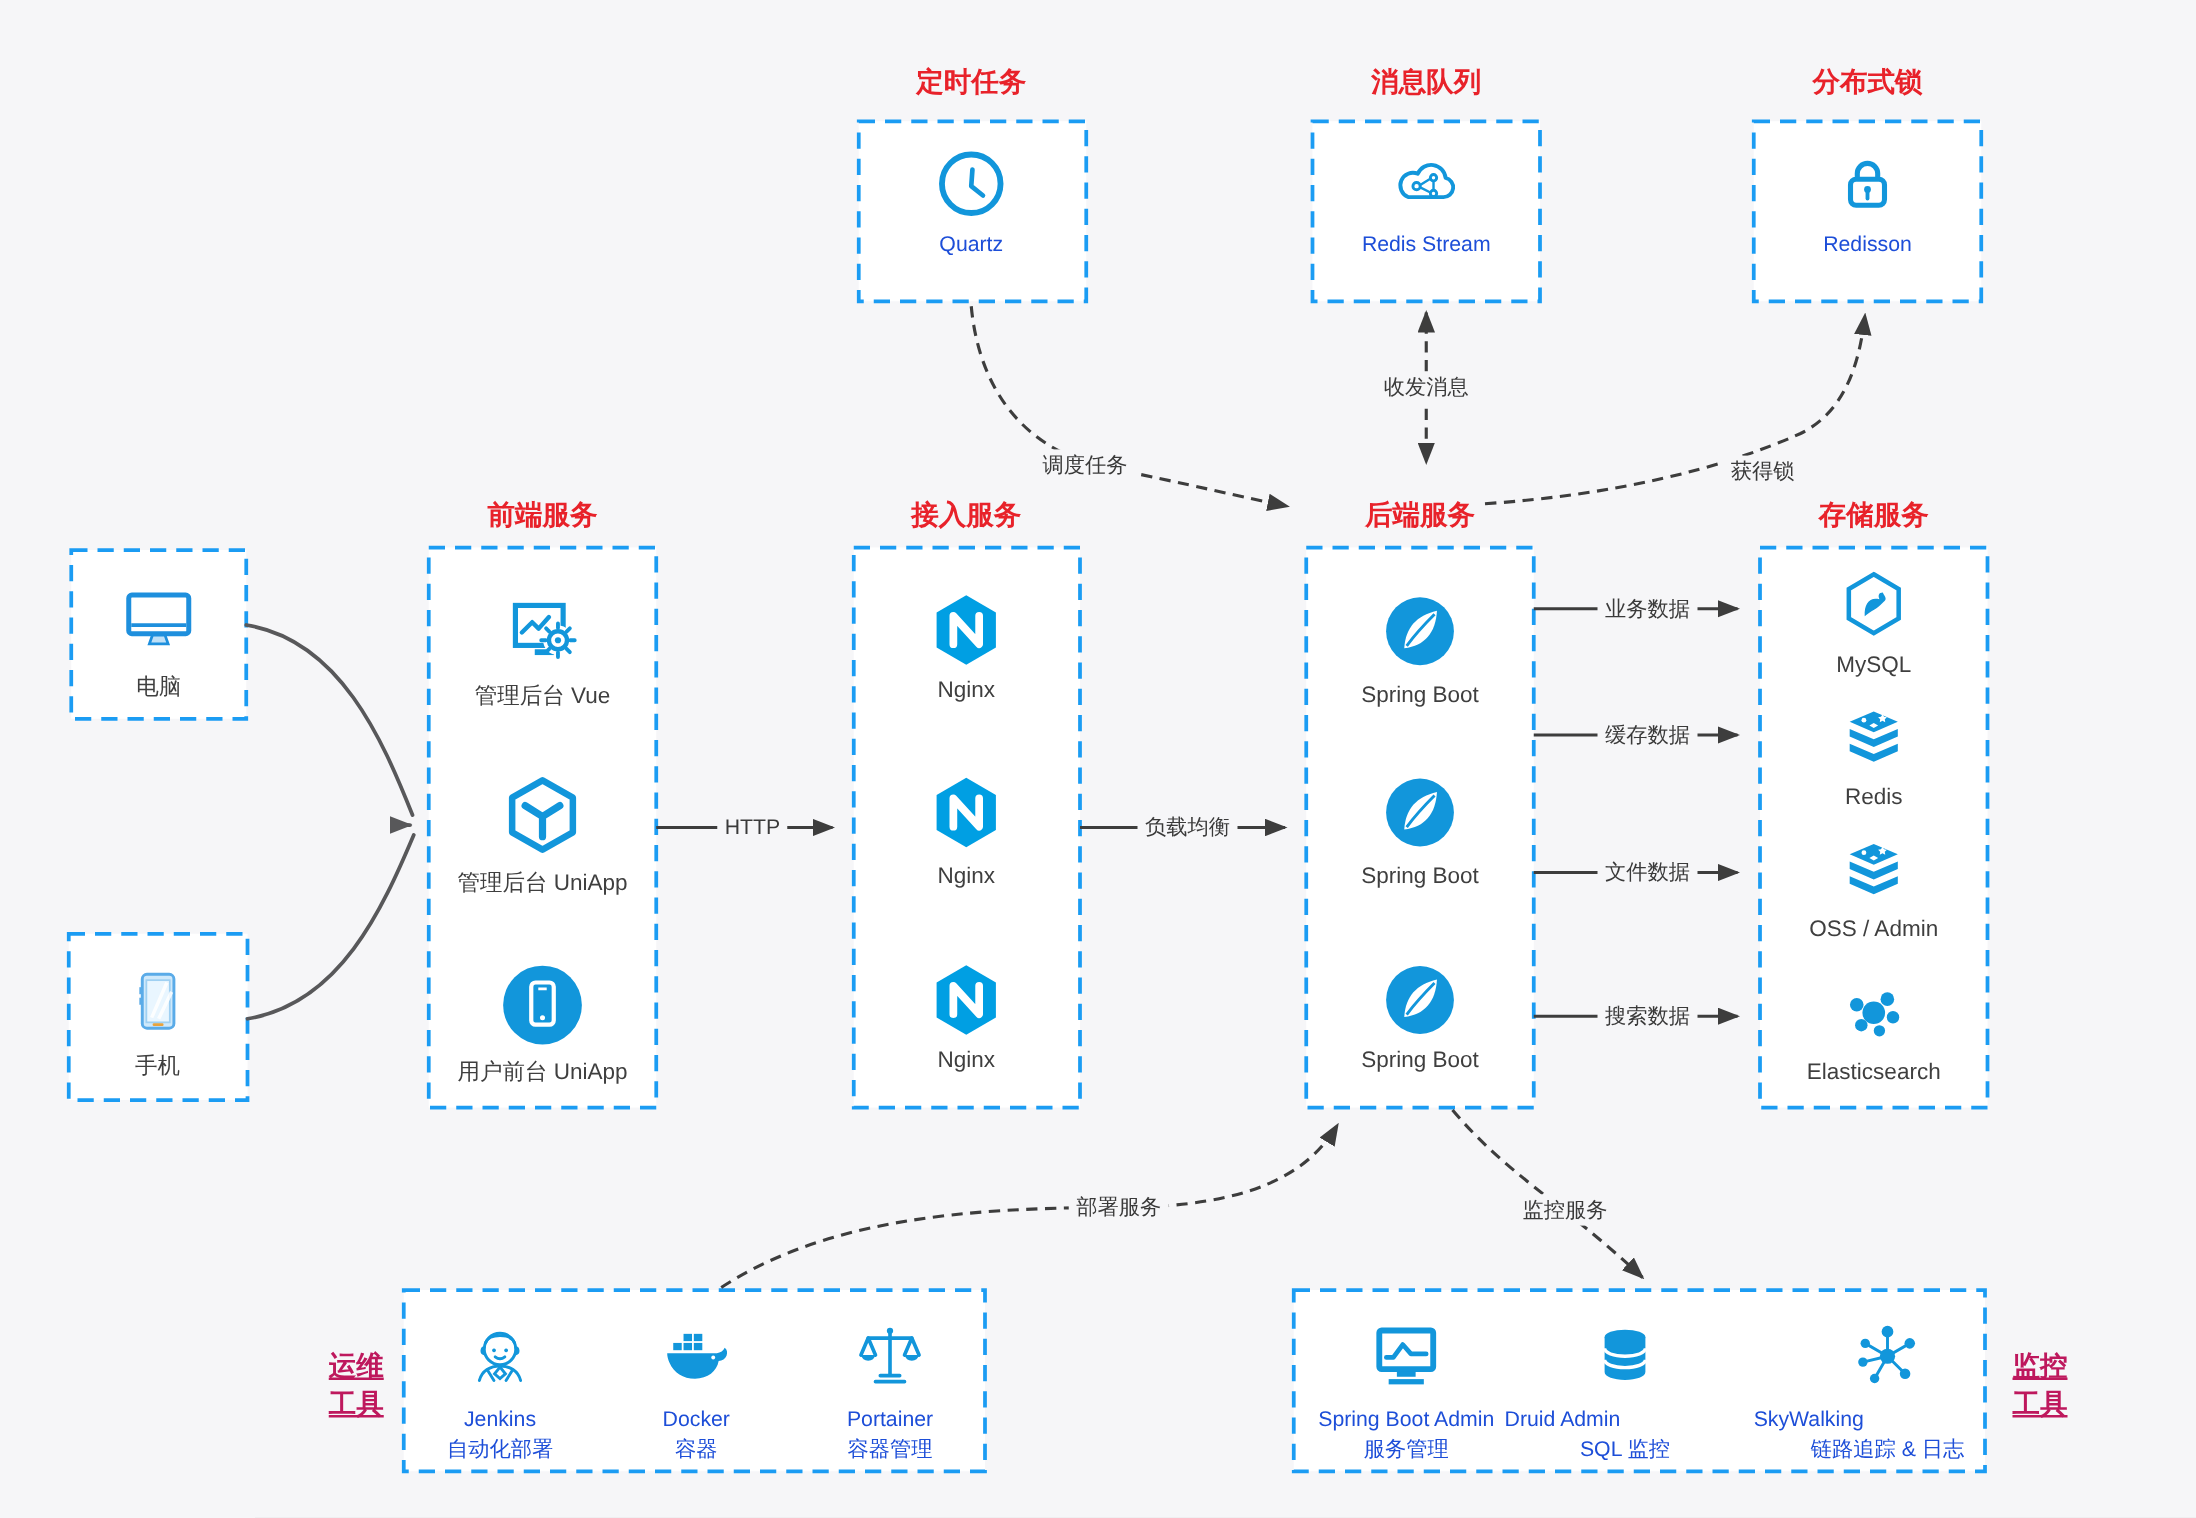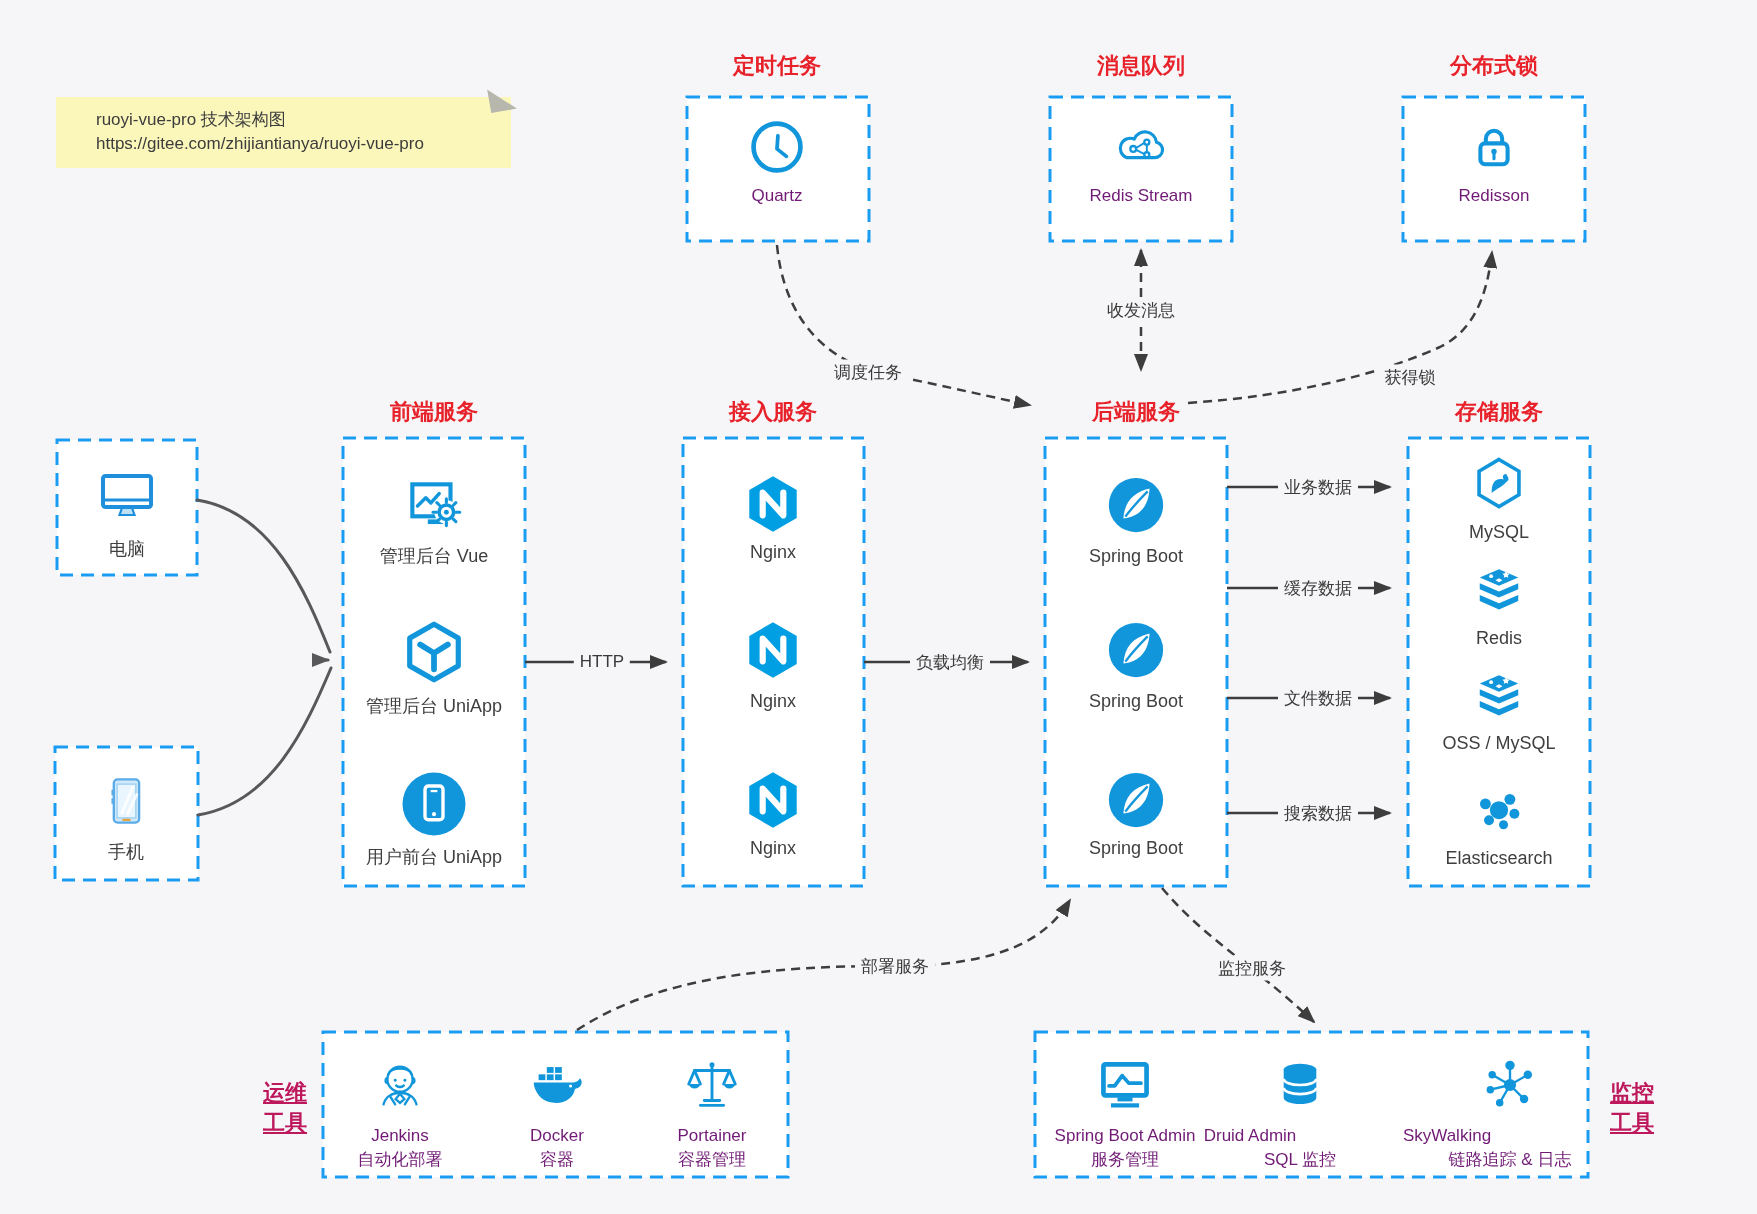--- a/index.html
+++ b/index.html
@@ -5,21 +5,21 @@
   html,body{margin:0;padding:0;background:#e9e9eb;}
   .canvas{
     position:relative;width:1757px;height:1214px;background:#f6f6f8;overflow:hidden;
     font-family:"Liberation Sans","DejaVu Sans",sans-serif;color:#3f3f3f;
   }
   .layer{position:absolute;left:0;top:0;width:1757px;height:1214px;}
   .abs{position:absolute;transform:translate(-50%,-50%);}
   .box-title{font-size:22px;font-weight:bold;color:#e8222a;white-space:nowrap;text-align:center;}
   .side-title{font-size:22px;font-weight:bold;color:#be185d;white-space:pre-line;text-align:center;line-height:30px;text-decoration:underline;}
   .item-label{font-size:18px;color:#3f3f3f;white-space:nowrap;text-align:center;}
-  .small-label{font-size:17px;color:#701a75;white-space:nowrap;text-align:center;}
+  .small-label{font-size:17px;color:#1d4ed8;white-space:nowrap;text-align:center;}
   .chip{
     position:absolute;transform:translate(-50%,-50%);
     background:#f6f6f8;padding:1px 6px;font-size:17px;color:#3a3a3a;white-space:nowrap;
   }
   .icon{position:absolute;transform:translate(-50%,-50%);}
   .icon svg{display:block;width:100%;height:100%;}
   .note{
     position:absolute;left:56px;top:97px;width:455px;height:71px;background:#fbf7bb;
     box-sizing:border-box;padding:11px 0 0 40px;font-size:17px;line-height:24px;color:#3c3c3c;
   }
@@ -76,25 +76,20 @@
     <g fill="none" stroke="#3d3d3d" stroke-width="2.5" stroke-dasharray="9 6">
       <path d="M777,245 C783,310 818,360 885,374 C950,387 995,398 1030,405" marker-end="url(#ah)"></path>
       <path d="M1141,312 L1141,250" marker-end="url(#ah)"></path>
       <path d="M1141,312 L1141,370" marker-end="url(#ah)"></path>
       <path d="M1188,403 C1290,396 1375,376 1440,347 C1473,331 1487,297 1492,252" marker-end="url(#ah)"></path>
       <path d="M577,1030 C660,976 770,966 893,966 C1003,966 1047,938 1070,900" marker-end="url(#ah)"></path>
       <path d="M1162,888 C1206,940 1250,962 1314,1022" marker-end="url(#ah)"></path>
     </g>
   </svg>
 
-  <div class="note">
-    <div class="fold"></div>
-    <div>ruoyi-vue-pro 技术架构图</div>
-    <div>https://gitee.com/zhijiantianya/ruoyi-vue-pro</div>
-  </div>
 
   <div class="abs box-title" style="left:777px;top:66px;">定时任务</div>
   <div class="abs box-title" style="left:1141px;top:66px;">消息队列</div>
   <div class="abs box-title" style="left:1494px;top:66px;">分布式锁</div>
   <div class="abs box-title" style="left:434px;top:412px;">前端服务</div>
   <div class="abs box-title" style="left:773px;top:412px;">接入服务</div>
   <div class="abs box-title" style="left:1136px;top:412px;">后端服务</div>
   <div class="abs box-title" style="left:1499px;top:412px;">存储服务</div>
 
   <div class="icon" style="left:777px;top:147px;width:60px;height:60px;">
@@ -259,21 +254,21 @@
       <g fill="#1296db">
         <path d="M32,7 L54,16.5 L32,26 L10,16.5 Z"></path>
         <path d="M10,23 L32,32.5 L54,23 V30 L32,39.5 L10,30 Z"></path>
         <path d="M10,36.5 L32,46 L54,36.5 V43.5 L32,53 L10,43.5 Z"></path>
       </g>
       <circle cx="23" cy="15" r="2.2" fill="#ffffff"></circle>
       <path d="M40,9.5 l1.4,2.3 2.6,0.5 -1.9,1.9 0.4,2.6 -2.5,-1.2 -2.5,1.2 0.4,-2.6 -1.9,-1.9 2.6,-0.5 z" fill="#ffffff"></path>
       <path d="M32,17.5 l4,2.3 -4,2.3 -4,-2.3 z" fill="#ffffff"></path>
     </svg>
   </div>
-  <div class="abs item-label" style="left:1499px;top:743px;">OSS / MySQL</div>
+  <div class="abs item-label" style="left:1499px;top:743px;">OSS / Admin</div>
 
   <div class="icon" style="left:1499px;top:812px;width:58px;height:58px;">
     <svg viewBox="0 0 64 64" fill="#1296db">
       <circle cx="32" cy="30" r="10"></circle>
       <circle cx="17" cy="23" r="6"></circle>
       <circle cx="44" cy="18" r="6"></circle>
       <circle cx="49" cy="34" r="5.5"></circle>
       <circle cx="21" cy="41" r="5.5"></circle>
       <circle cx="37" cy="46" r="5"></circle>
     </svg>

